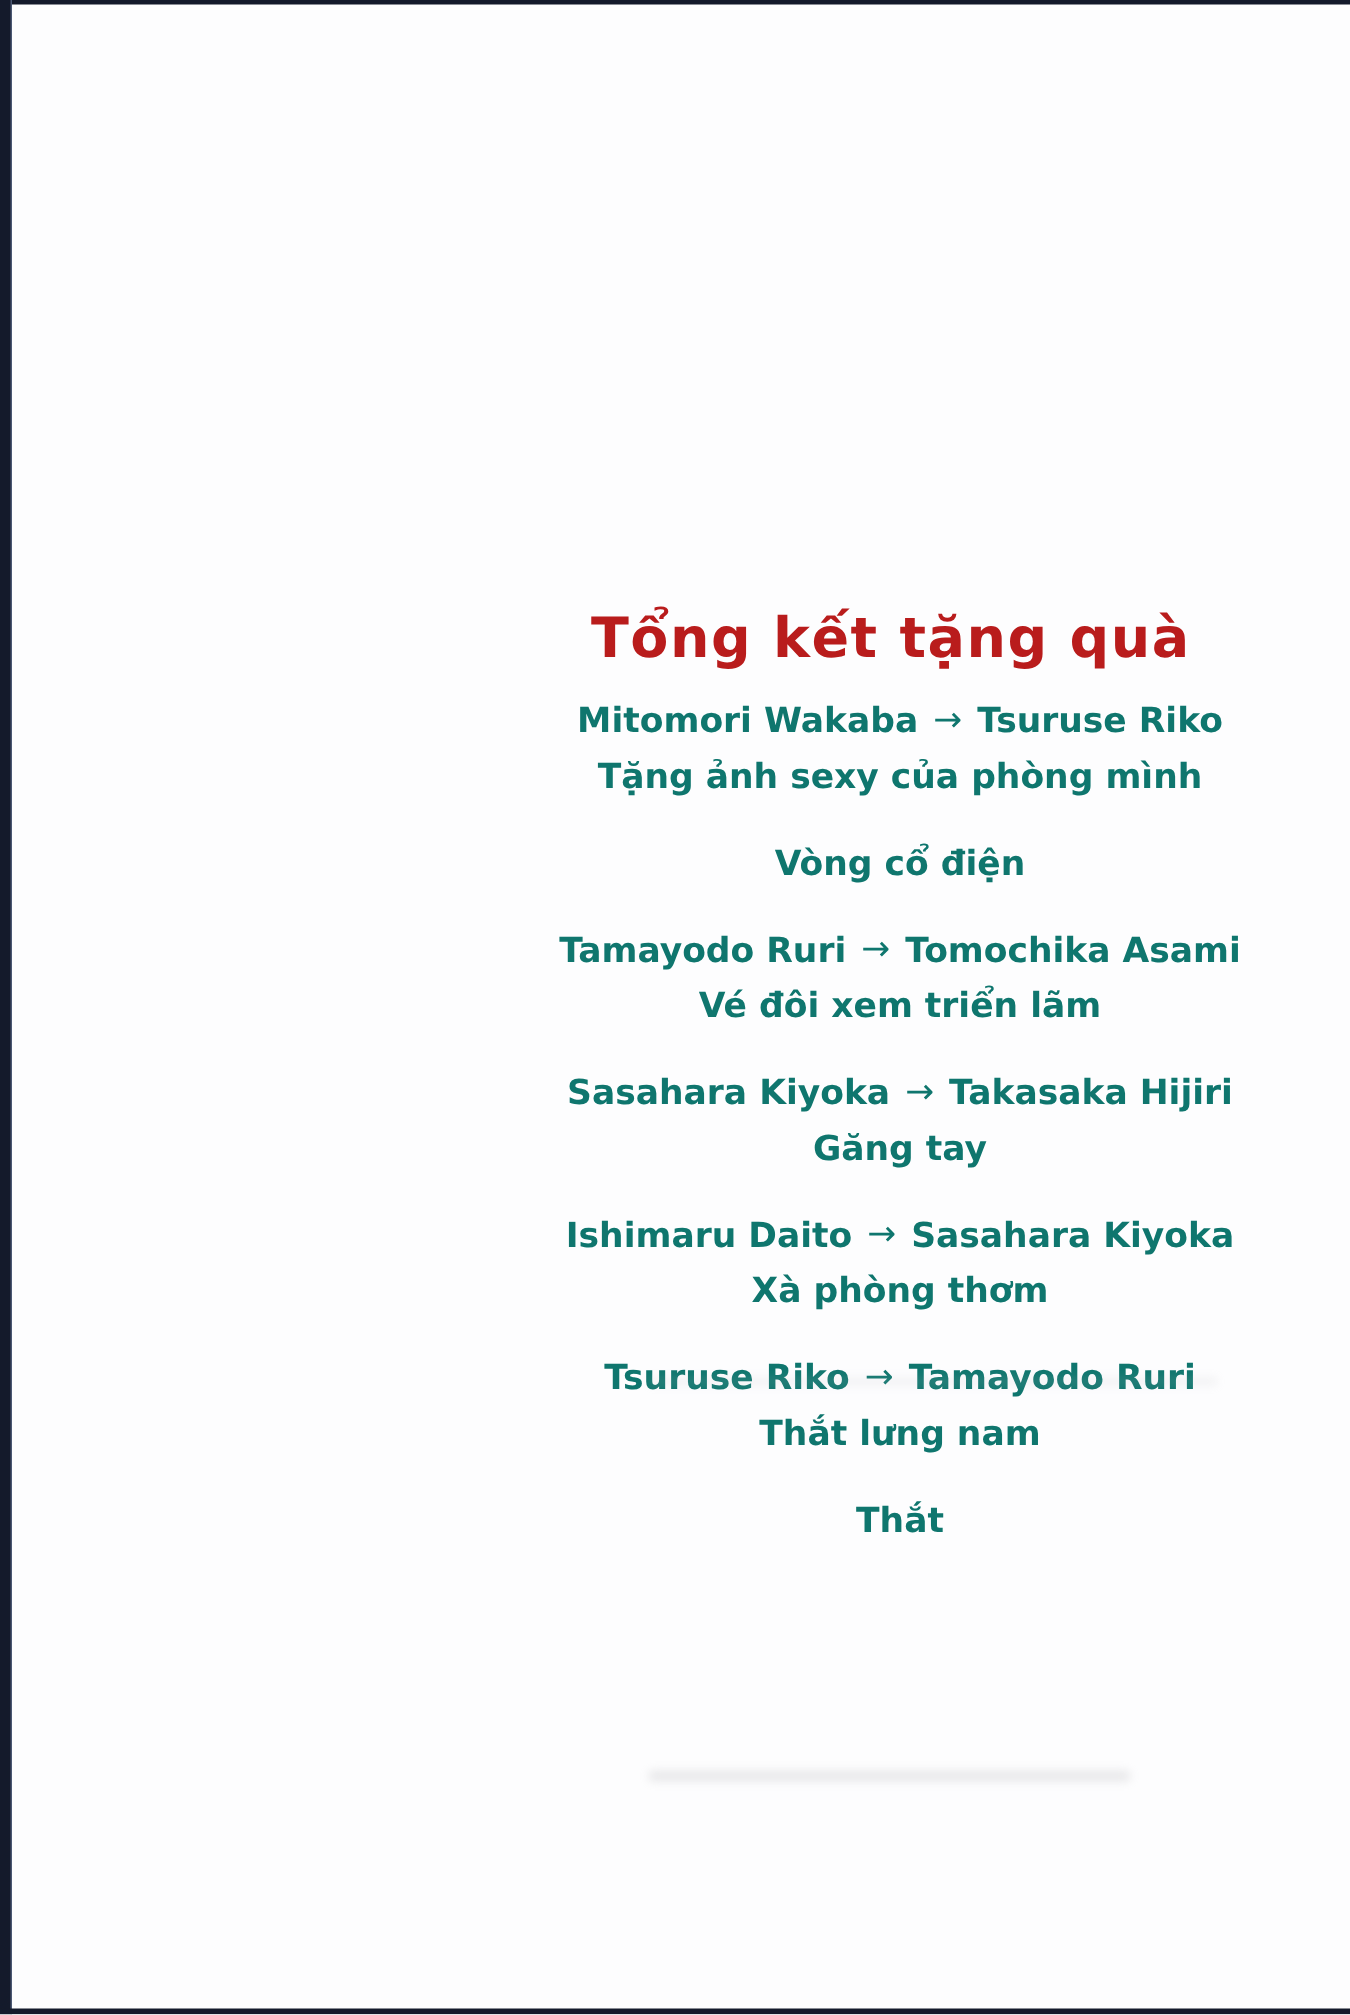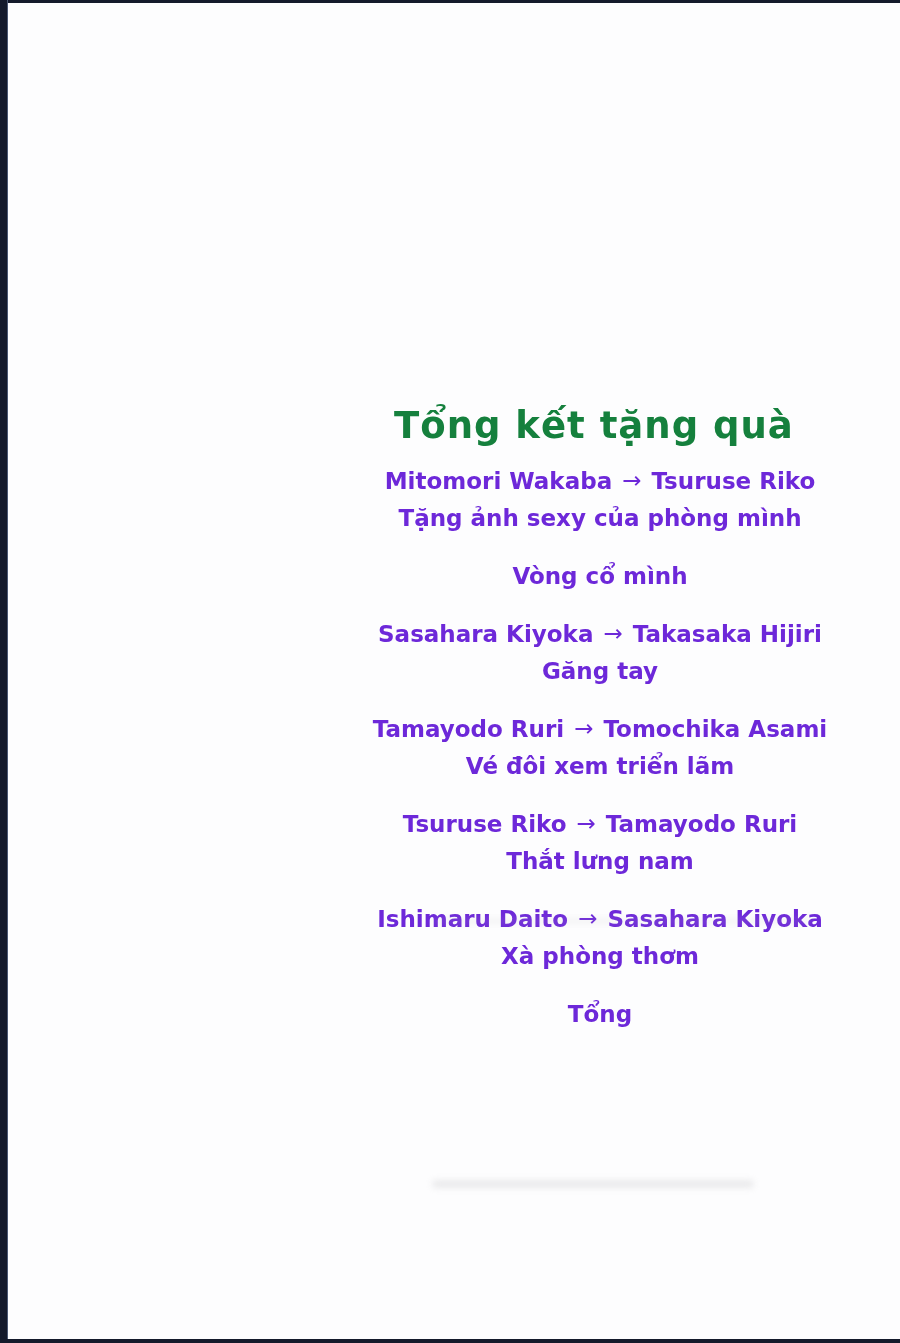--- a/index.html
+++ b/index.html
@@ -42,34 +42,34 @@
     width: 480px;
     color: #1d1d1f;
   }
   .title {
     font-size: 37px;
     font-weight: 700;
     letter-spacing: 1px;
     padding-left: 34px;
     margin: 0 0 16px 0;
     white-space: nowrap;
-    color: #15803d;
+    color: #b91c1c;
   }
   .gift-list {
     display: flex;
     flex-direction: column;
     gap: 21px;
   }
   .gift-entry {
     text-align: center;
     font-size: 23px;
     font-weight: 600;
     line-height: 37px;
     white-space: nowrap;
-    color: #6d28d9;
+    color: #0f766e;
   }
   .entry-names { display: block; }
   .entry-gift { display: block; }
   .arrow {
     display: inline-block;
     margin: 0 10px;
     font-weight: 400;
     transform: translateY(-1px);
   }
   
@@ -102,52 +102,52 @@
     <h1 class="title">Tổng kết tặng quà</h1>
     <div class="gift-list">
   <div class="gift-entry">
     <span class="entry-names">
       <span>Mitomori Wakaba</span><span class="arrow">→</span><span>Tsuruse Riko</span>
     </span>
     <span class="entry-gift">Tặng ảnh sexy của phòng mình</span>
   </div>
 
   <div class="gift-entry">
-    <span class="entry-gift">Vòng cổ mình</span>
+    <span class="entry-gift">Vòng cổ điện</span>
+  </div>
+
+  <div class="gift-entry">
+    <span class="entry-names">
+      <span>Tamayodo Ruri</span><span class="arrow">→</span><span>Tomochika Asami</span>
+    </span>
+    <span class="entry-gift">Vé đôi xem triển lãm</span>
   </div>
 
   <div class="gift-entry">
     <span class="entry-names">
       <span>Sasahara Kiyoka</span><span class="arrow">→</span><span>Takasaka Hijiri</span>
     </span>
     <span class="entry-gift">Găng tay</span>
   </div>
 
   <div class="gift-entry">
     <span class="entry-names">
-      <span>Tamayodo Ruri</span><span class="arrow">→</span><span>Tomochika Asami</span>
+      <span>Ishimaru Daito</span><span class="arrow">→</span><span>Sasahara Kiyoka</span>
     </span>
-    <span class="entry-gift">Vé đôi xem triển lãm</span>
+    <span class="entry-gift">Xà phòng thơm</span>
   </div>
 
   <div class="gift-entry">
     <span class="entry-names">
       <span>Tsuruse Riko</span><span class="arrow">→</span><span>Tamayodo Ruri</span>
     </span>
     <span class="entry-gift">Thắt lưng nam</span>
   </div>
 
   <div class="gift-entry">
-    <span class="entry-names">
-      <span>Ishimaru Daito</span><span class="arrow">→</span><span>Sasahara Kiyoka</span>
-    </span>
-    <span class="entry-gift">Xà phòng thơm</span>
-  </div>
-
-  <div class="gift-entry">
-    <span class="entry-gift">Tổng</span>
+    <span class="entry-gift">Thắt</span>
   </div>
 </div>
   </div>
 
   <div class="smudge smudge-1"></div>
   <div class="smudge smudge-2"></div>
 </div>
 
 </body></html>

